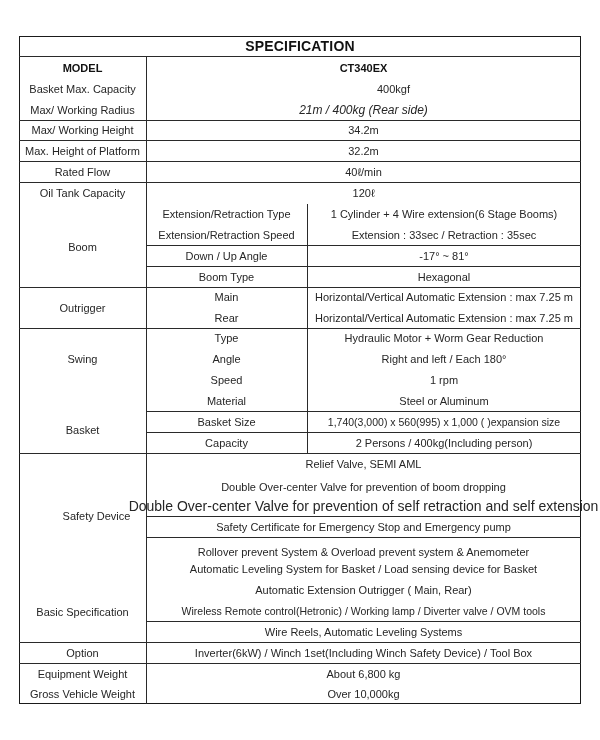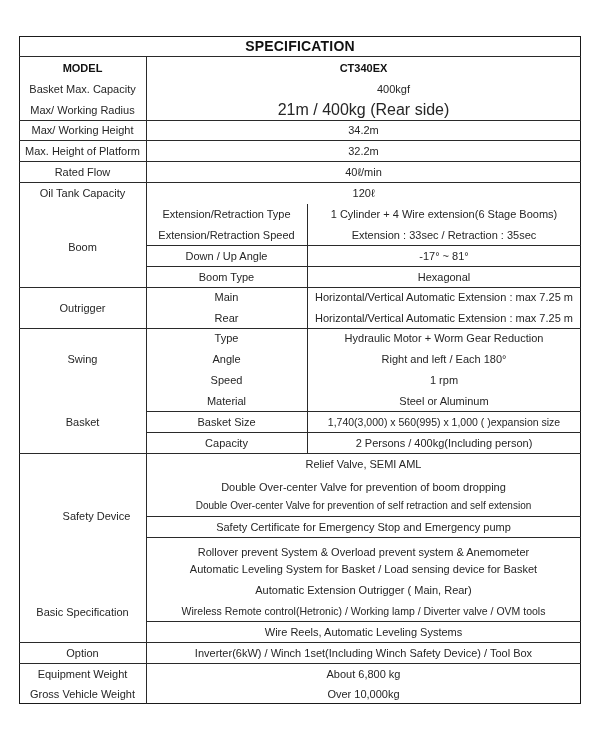--- a/index.html
+++ b/index.html
@@ -47,21 +47,21 @@
   <div class="vl" style="left:307px;top:204px;height:124px;"></div>
   <div class="vl" style="left:307px;top:328px;height:125px;"></div>
 
   <div class="cell title" style="left:19px;width:562px;top:36px;height:20px;">SPECIFICATION</div>
 
   <div class="cell c1 bold" style="top:57px;height:21px;">MODEL</div>
   <div class="cell c23 bold" style="top:57px;height:21px;">CT340EX</div>
   <div class="cell c1" style="top:78px;height:21px;">Basket Max. Capacity</div>
   <div class="cell c23" style="top:78px;height:21px;padding-left:30px;">400kgf</div>
   <div class="cell c1" style="top:99px;height:21px;">Max/ Working Radius</div>
-  <div class="cell c23" style="top:99px;height:21px;font-size:16px;">21m / 400kg (Rear side)</div>
+  <div class="cell c23" style="top:99px;height:21px;font-size:12px;font-style:italic;">21m / 400kg (Rear side)</div>
   <div class="cell c1" style="top:120px;height:20px;">Max/ Working Height</div>
   <div class="cell c23" style="top:120px;height:20px;">34.2m</div>
   <div class="cell c1" style="top:140px;height:21px;">Max. Height of Platform</div>
   <div class="cell c23" style="top:140px;height:21px;">32.2m</div>
   <div class="cell c1" style="top:161px;height:21px;">Rated Flow</div>
   <div class="cell c23" style="top:161px;height:21px;">40ℓ/min</div>
   <div class="cell c1" style="top:182px;height:21px;">Oil Tank Capacity</div>
   <div class="cell c23" style="top:182px;height:21px;">120ℓ</div>
 
   <div class="cell c1" style="top:205px;height:84px;">Boom</div>
@@ -81,32 +81,32 @@
   <div class="cell c3" style="top:307px;height:21px;">Horizontal/Vertical Automatic Extension : max 7.25 m</div>
 
   <div class="cell c2" style="top:328px;height:20px;">Type</div>
   <div class="cell c1" style="top:328px;height:62px;">Swing</div>
   <div class="cell c3" style="top:328px;height:20px;">Hydraulic Motor + Worm Gear Reduction</div>
   <div class="cell c2" style="top:348px;height:21px;">Angle</div>
   <div class="cell c3" style="top:348px;height:21px;">Right and left / Each 180°</div>
   <div class="cell c2" style="top:369px;height:21px;">Speed</div>
   <div class="cell c3" style="top:369px;height:21px;">1 rpm</div>
 
-  <div class="cell c1" style="top:390px;height:63px;">Basket</div>
+  <div class="cell c1" style="top:398px;height:63px;">Basket</div>
   <div class="cell c2" style="top:390px;height:21px;">Material</div>
   <div class="cell c3" style="top:390px;height:21px;">Steel or Aluminum</div>
   <div class="cell c2" style="top:411px;height:21px;">Basket Size</div>
   <div class="cell c3" style="top:411px;height:21px;font-size:10.5px;">1,740(3,000) x 560(995) x 1,000 ( )expansion size</div>
   <div class="cell c2" style="top:432px;height:21px;">Capacity</div>
   <div class="cell c3" style="top:432px;height:21px;">2 Persons / 400kg(Including person)</div>
 
   <div class="cell c1" style="top:453px;height:126px;padding-left:14px;">Safety Device</div>
   <div class="cell c23" style="top:453px;height:21px;">Relief Valve, SEMI AML</div>
   <div class="cell c23" style="top:476px;height:21px;">Double Over-center Valve for prevention of boom dropping</div>
-  <div class="cell c23" style="top:495px;height:21px;font-size:10px;">Double Over-center Valve for prevention of self retraction and self extension</div>
+  <div class="cell c23" style="top:495px;height:21px;font-size:14px;">Double Over-center Valve for prevention of self retraction and self extension</div>
   <div class="cell c23" style="top:516px;height:21px;">Safety Certificate for Emergency Stop and Emergency pump</div>
 
   <div class="cell c1" style="top:579px;height:66px;">Basic Specification</div>
   <div class="cell c23" style="top:541px;height:21px;">Rollover prevent System &amp; Overload prevent system &amp; Anemometer</div>
   <div class="cell c23" style="top:558px;height:21px;">Automatic Leveling System for Basket / Load sensing device for Basket</div>
   <div class="cell c23" style="top:579px;height:21px;">Automatic Extension Outrigger ( Main, Rear)</div>
   <div class="cell c23" style="top:600px;height:21px;font-size:10.5px;">Wireless Remote control(Hetronic) / Working lamp / Diverter valve / OVM tools</div>
   <div class="cell c23" style="top:621px;height:21px;">Wire Reels, Automatic Leveling Systems</div>
 
   <div class="cell c1" style="top:642px;height:21px;">Option</div>

